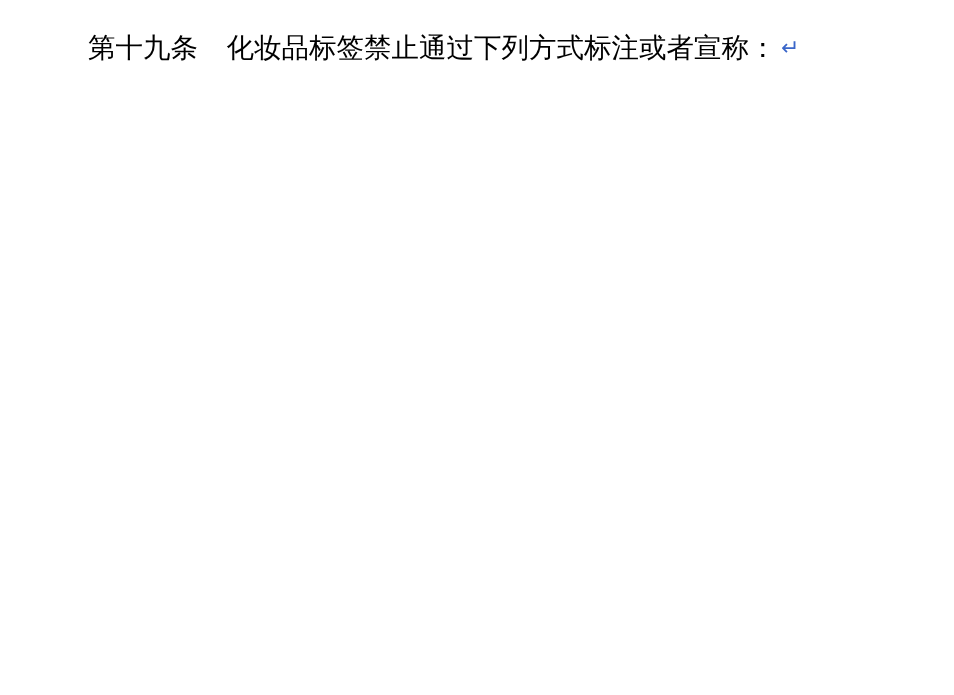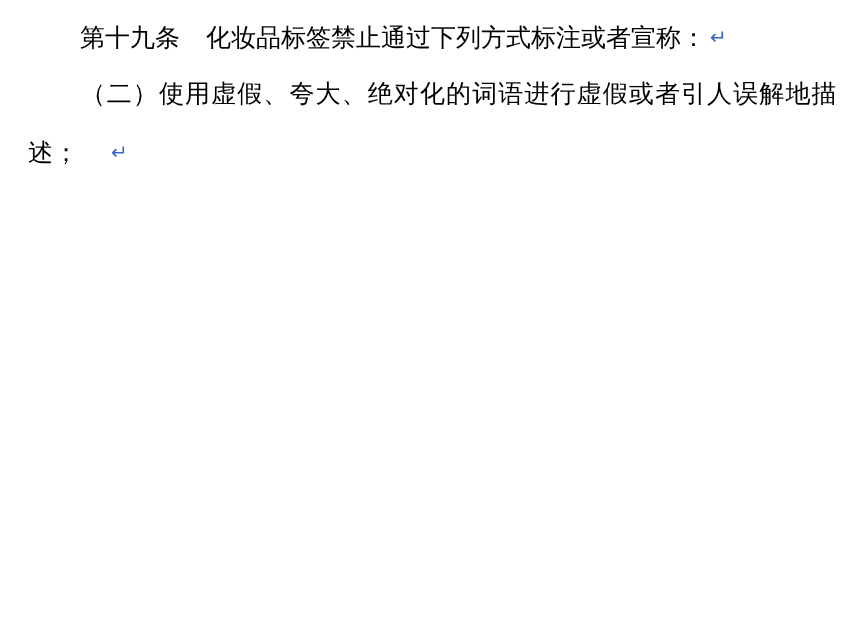--- a/index.html
+++ b/index.html
@@ -12,21 +12,21 @@
     background: #ffffff;
     font-family: "Liberation Sans", sans-serif;
     color: #000000;
     overflow: hidden;
   }
   .page {
     position: relative;
     width: 867px;
     height: 632px;
     box-sizing: border-box;
-    padding: 10px 22px 0 22px;
+    padding: 16px 22px 0 22px;
   }
   .para {
     font-size: 25px;
     line-height: 59px;
     letter-spacing: 0.5px;
     text-align: justify;
     text-justify: inter-ideograph;
     margin: 0;
     position: relative;
   }
@@ -75,19 +75,16 @@
 </head>
 <body>
 
 <div class="page">
 
   <div class="title-line">
     <span class="lead"></span><span>第十九条</span><span class="sep"></span><span>化妆品标签禁止通过下列方式标注或者宣称：</span><span class="pilcrow">↵</span>
   </div>
 
 
-  <div class="plain">
-    <p class="para"><span class="indent"></span><span>（二）使用虚假、夸大、绝对化的词语进行虚假或者引人误解地描述；</span><span class="gap"></span><span class="pilcrow">↵</span></p>
-  </div>
 
 
 
 </div>
 
 </body></html>

